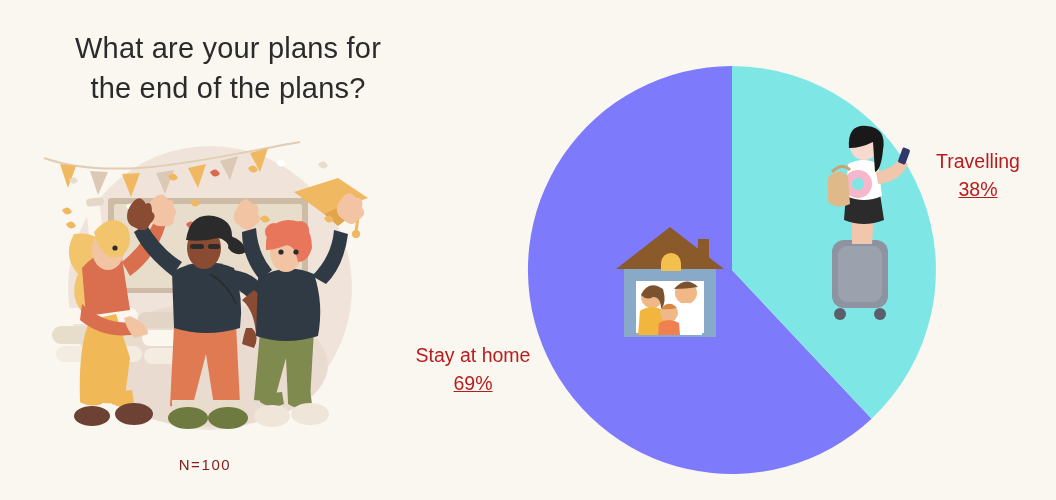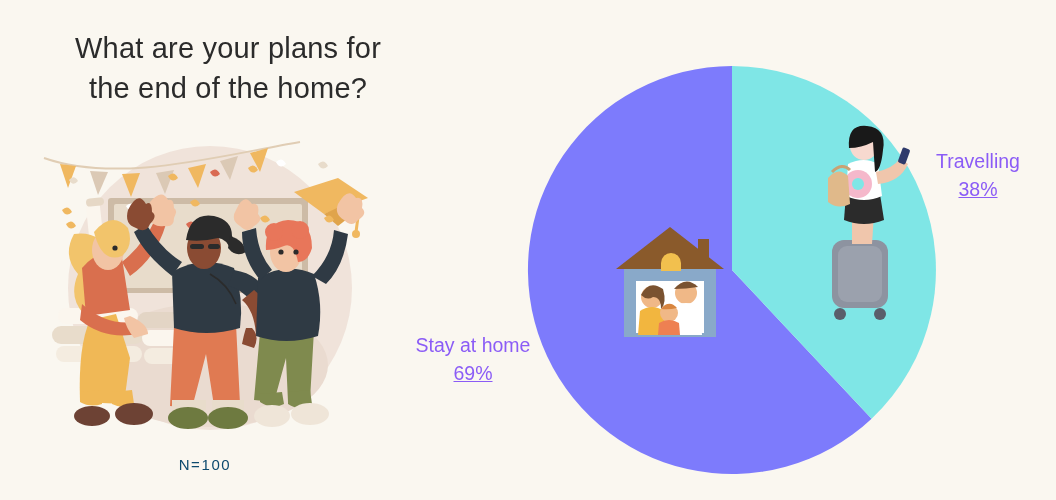--- a/index.html
+++ b/index.html
@@ -34,38 +34,38 @@
   }
   .title-line { display: block; }
   .sample-size {
     position: absolute;
     left: 105px;
     top: 456px;
     width: 200px;
     text-align: center;
     font-size: 15px;
     letter-spacing: 1.6px;
-    color: #0c4a6e;
+    color: #7f1d1d;
   }
   .pie-label {
     position: absolute;
-    color: #8b5cf6;
+    color: #b91c1c;
     font-size: 19.5px;
     line-height: 1.42;
     text-align: center;
   }
   .pie-label .pct { display: block; text-decoration: underline; }
   #label-travelling {
     left: 908px;
     top: 148px;
     width: 140px;
   }
   #label-stay-home {
     left: 398px;
-    top: 332px;
+    top: 342px;
     width: 150px;
   }
   .illustration {
     position: absolute;
     left: 38px;
     top: 140px;
     width: 340px;
     height: 300px;
   }
   .pie-wrap {
@@ -76,21 +76,21 @@
     height: 424px;
   }
 </style>
 </head>
 <body>
 
 <div id="infographic">
 
   <div class="title-block">
     <span class="title-line">What are your plans for</span>
-    <span class="title-line">the end of the home?</span>
+    <span class="title-line">the end of the plans?</span>
   </div>
 
   <div class="illustration">
     <svg width="340" height="300" viewBox="0 0 340 300">
 
       <ellipse cx="172" cy="148" rx="142" ry="142" fill="#f0e3da"></ellipse>
       <ellipse cx="172" cy="225" rx="118" ry="62" fill="#eadbd0"></ellipse>
 
       <rect x="70" y="58" width="200" height="95" rx="3" fill="#cdbba6"></rect>
       <rect x="76" y="64" width="188" height="84" rx="2" fill="#e8dccb"></rect>

